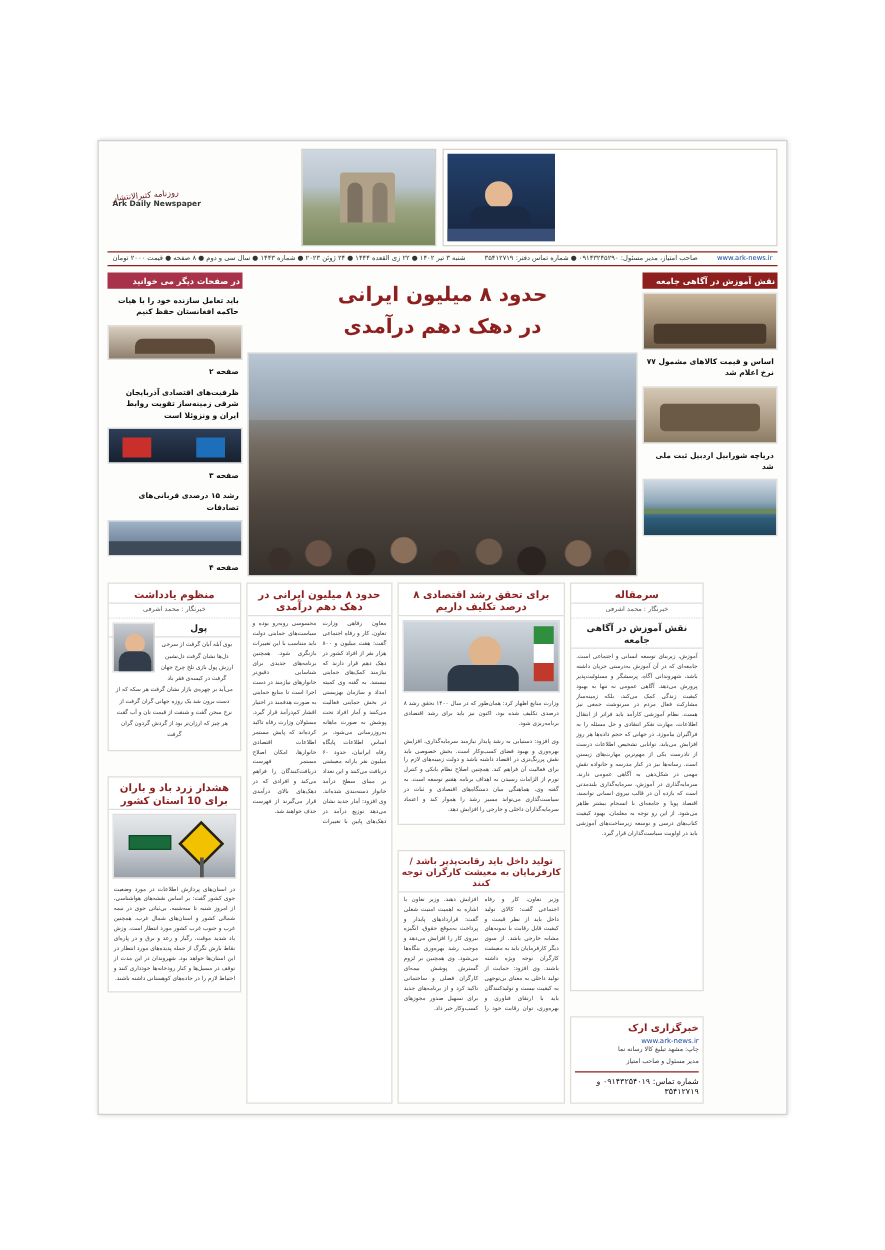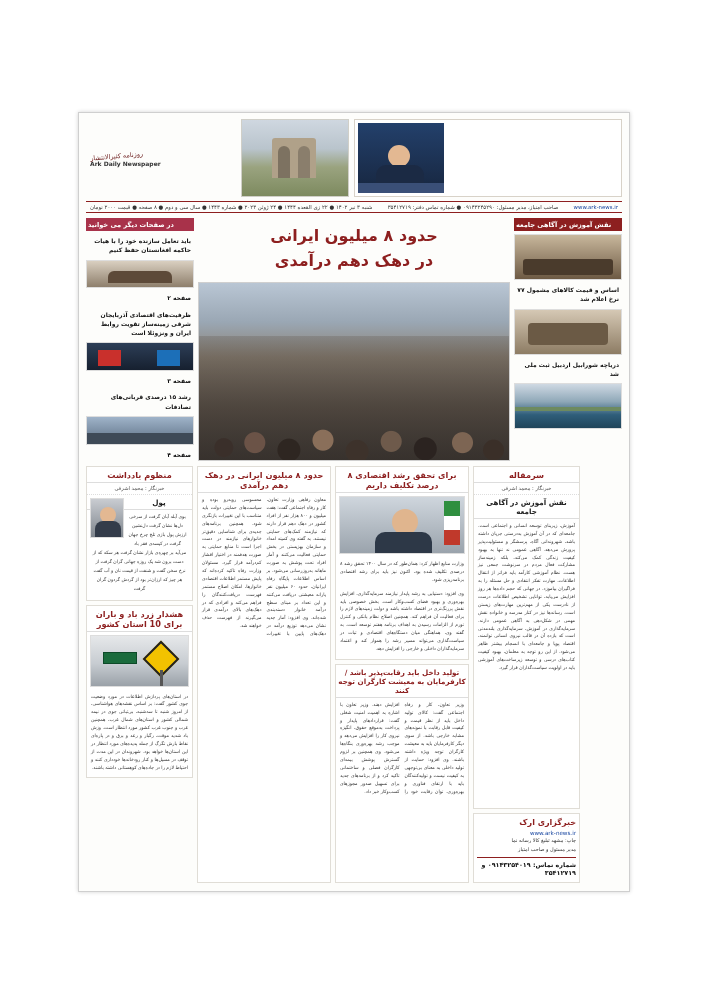--- a/index.html
+++ b/index.html
@@ -94,21 +94,21 @@
   .infobar .blue { color: #1846a0; }
 
   
   .topzone { display: flex; flex-direction: row-reverse; gap: 4px; margin-top: 5px; height: 243px; }
   .col-right { width: 108px; display: flex; flex-direction: column; gap: 3px; }
   .col-left  { width: 108px; display: flex; flex-direction: column; gap: 3px; }
   .col-mid   { flex: 1; display: flex; flex-direction: column; }
 
   .boxhead {
     background: #8d1f1f; color: #fff; font-size: 6.6px; font-weight: bold;
-    text-align: left; padding: 2.5px 2px; letter-spacing: .2px;
+    text-align: right; padding: 2.5px 2px; letter-spacing: .2px;
   }
   .boxhead.pink { background: #a8324a; }
   .sidecap {
     font-size: 6px; color: #111; text-align: right; line-height: 1.55;
     padding: 2px 3px; font-weight: bold;
   }
   .thumb { height: 46px; width: 100%; position: relative; overflow: hidden; border: 1px solid #ddd; }
   .t-meeting { background: linear-gradient(180deg,#d9cfc0,#8e7f6c); }
   .t-meeting:after{content:"";position:absolute;left:20%;top:38%;width:60%;height:46%;background:#5d4a39;border-radius:6px 6px 0 0;}
   .t-flags   { background: linear-gradient(180deg,#2d3e57,#16202f); }
@@ -141,23 +141,23 @@
       radial-gradient(circle at 95% 92%, #3a2f28 0 10px, transparent 11px),
       linear-gradient(180deg, rgba(90,80,70,.25), rgba(50,44,40,.85));
   }
   .leadtitle {
     text-align: center; padding: 6px 4px 4px;
     font-size: 16px; font-weight: bold; color: #8d1f1f; line-height: 1.55;
   }
 
   
   .articles { display: flex; flex-direction: row-reverse; gap: 4px; flex: 1; margin-top: 5px; }
-  .acol { display: flex; flex-direction: column; gap: 4px; }
+  .acol { display: flex; flex-direction: column; gap: 20px; }
   .acol.c1 { width: 107px; }
-  .acol.c2 { width: 134px; }
+  .acol.c2 { width: 117px; }
   .acol.c3 { width: 134px; }
   .acol.c4 { width: 107px; }
   .abox { border: 1px solid #e0ddd6; padding: 0 0 3px; background: #fff; }
   .ahead {
     color: #8d1f1f; font-size: 8.2px; font-weight: bold; text-align: center;
     padding: 3px 2px 2px; border-bottom: 1px solid #ddd;
   }
   .ahead.small { font-size: 7.2px; }
   .ahead.dark { color: #222; }
   .abyline {
@@ -196,21 +196,21 @@
     background: #f2c200; border: 2px solid #222; transform: rotate(45deg);
   }
   .sign-photo .post { position:absolute; right: 25px; top: 34px; width: 3px; height: 16px; background:#555; }
   .sign-photo .sign2 { position:absolute; left: 12px; top: 16px; width: 34px; height: 12px; background:#1a6b3c; border:1px solid #0d4a28;}
   .contact {
     border: 1px solid #e0ddd6; text-align: right; padding: 4px 3px 5px; background:#fff;
   }
   .contact .chead { color:#8d1f1f; font-size: 8px; font-weight: bold; padding-bottom: 3px; }
   .contact .cline { font-size: 5px; color: #333; line-height: 1.8; }
   .contact .cweb { font-size: 5.6px; color: #1846a0; }
-  .contact .cphone { font-size: 6.4px; color: #111; font-weight: bold; margin-top: 3px; }
+  .contact .cphone { font-size: 6.4px; color: #111; font-weight: normal; margin-top: 3px; }
   .hr-red { height: 1.5px; background: #8d1f1f; margin: 3px 0; }
 </style>
 </head>
 <body>
 
 <div class="page">
   <div class="sheet">
 
     <div class="masthead">
       <div class="logo-block">

